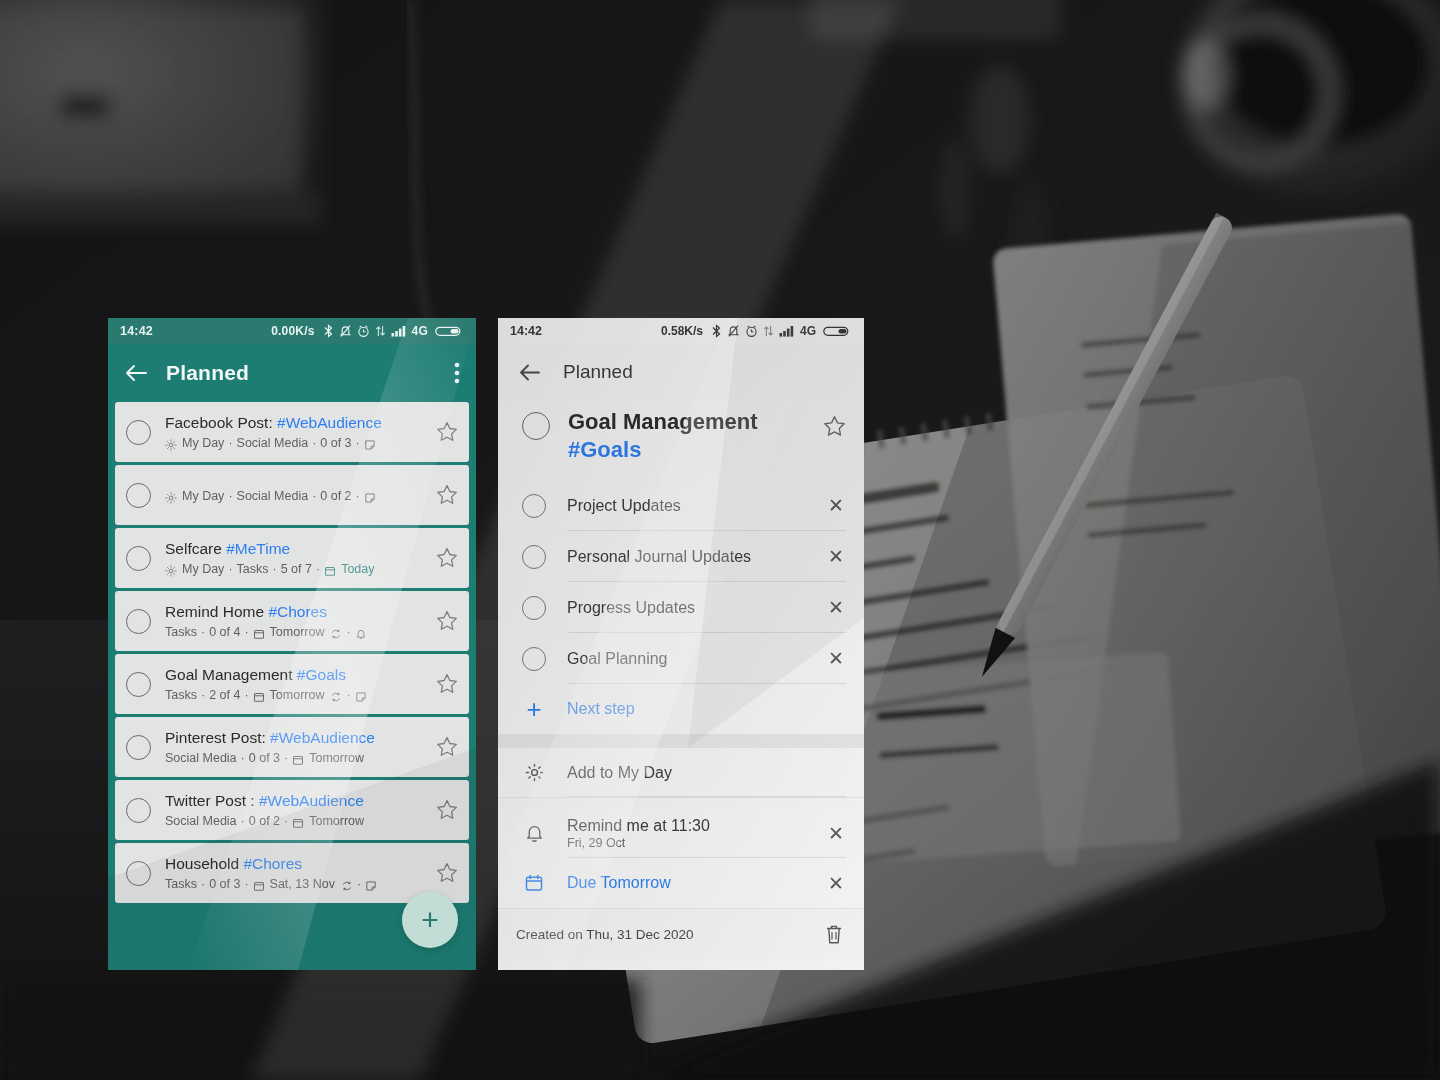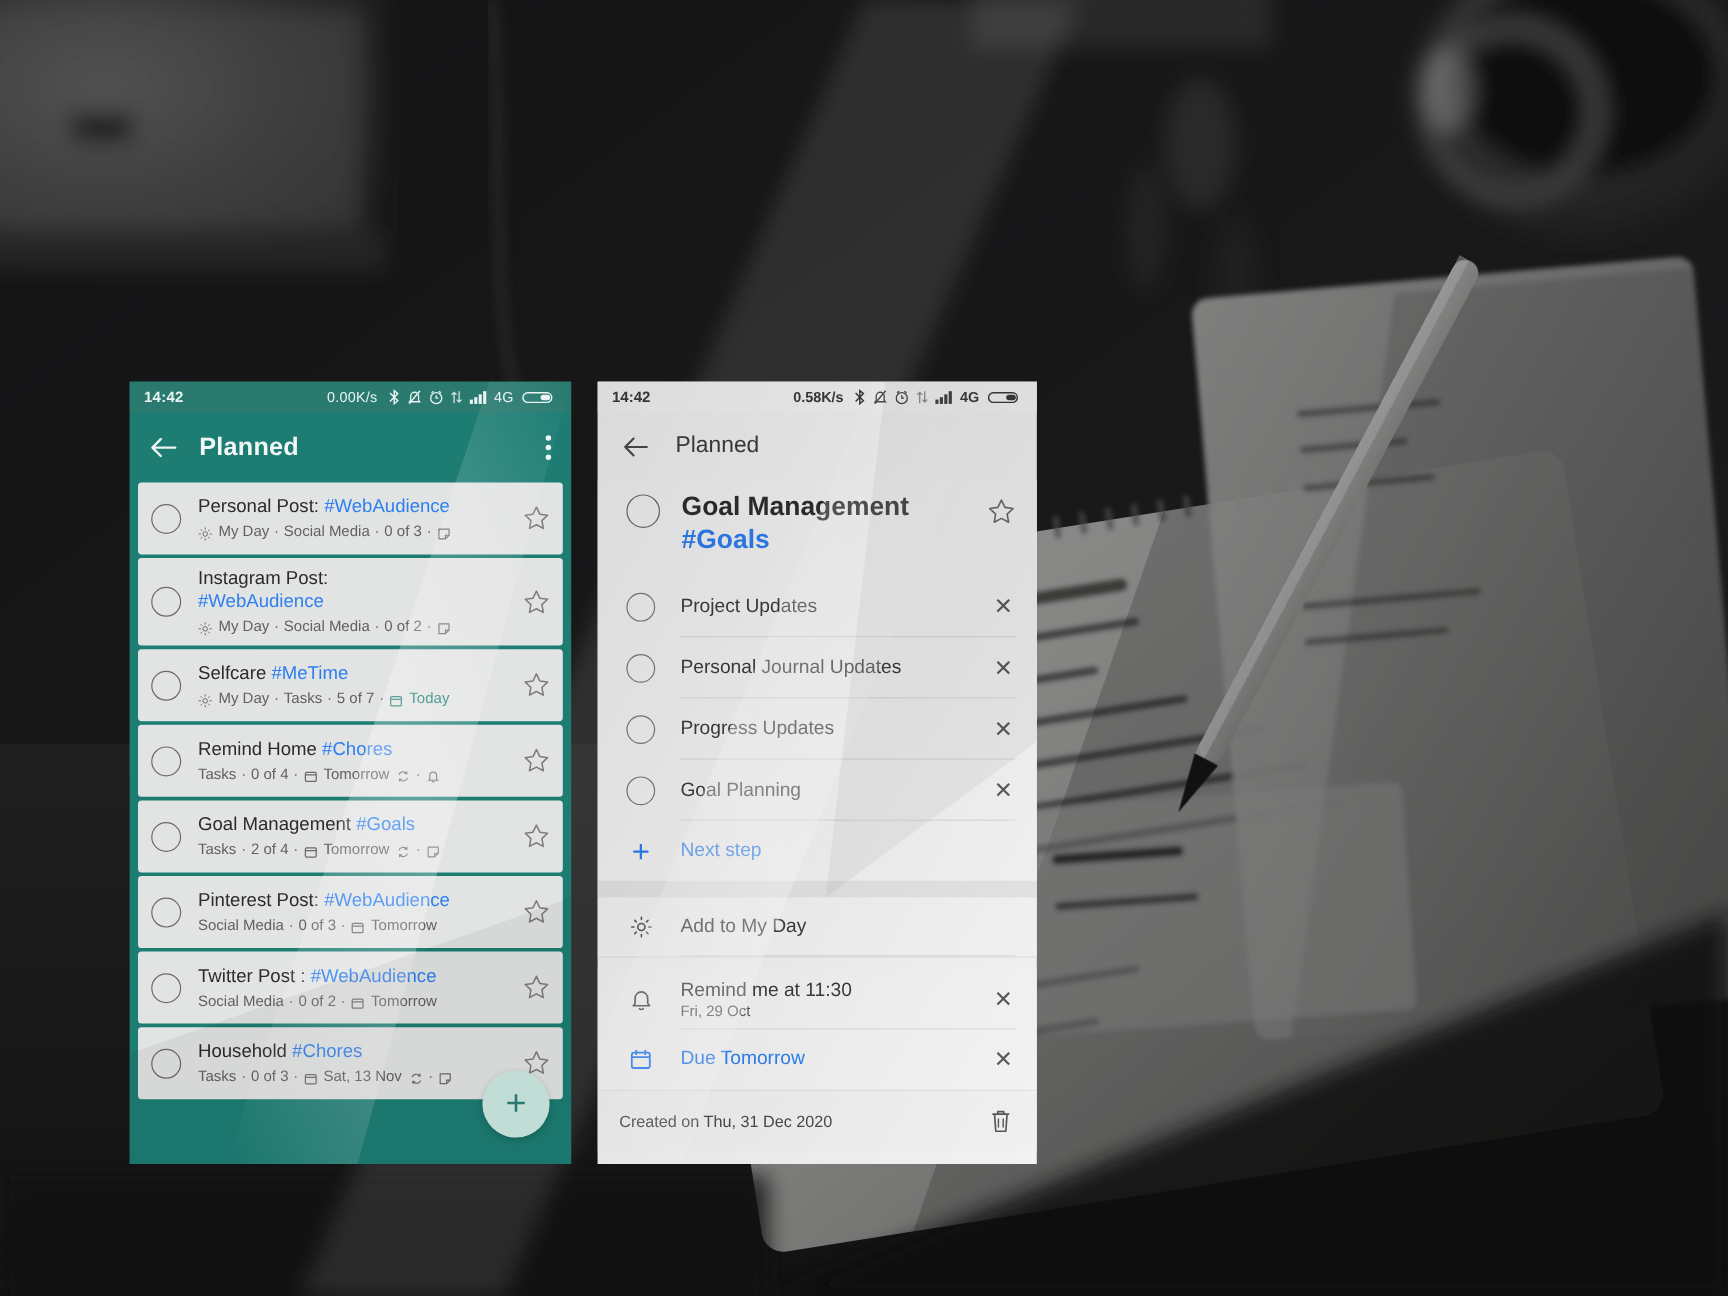--- a/index.html
+++ b/index.html
@@ -26,21 +26,21 @@
     background: #1d7d73;
   }
   #phone-left .statusbar {
     height: 26px; background: #2a7a70;
     display: flex; align-items: center;
     padding: 0 12px; color: #e9f3f1;
     font-size: 12.5px; font-weight: 700;
     letter-spacing: .2px;
   }
   #phone-left .statusbar .sb-spacer { flex: 1; }
-  #phone-left .statusbar .sb-net { font-size: 12px; font-weight: 400; margin-right: 6px; }
+  #phone-left .statusbar .sb-net { font-size: 12px; font-weight: 700; margin-right: 6px; }
   #phone-left .statusbar .sb-ico { margin: 0 2.5px; display: inline-flex; align-items: center; }
   #phone-left .appbar {
     height: 58px; display: flex; align-items: center;
     padding: 0 16px; color: #f2f7f6;
   }
   #phone-left .appbar .title {
     font-size: 21px; font-weight: 700; margin-left: 18px; letter-spacing: .2px;
   }
   #phone-left .appbar .spacer { flex: 1; }
 
@@ -396,21 +396,21 @@
           <circle cx="3" cy="12" r="2.3" fill="#eef5f4"></circle>
           <circle cx="3" cy="20" r="2.3" fill="#eef5f4"></circle>
         </svg>
     </span>
   </div>
 
   <div class="list" id="task-list">
       <div class="task-card">
         <div class="check"></div>
      <div class="body">
-       <div class="t-title"><span>Personal Post:</span> <span class="tag">#WebAudience</span></div>
+       <div class="t-title"><span>Facebook Post:</span> <span class="tag">#WebAudience</span></div>
        <div class="t-meta">
             <span>
               <svg class="ic" width="12" height="12" viewBox="0 0 16 16">
     <circle cx="8" cy="8" r="2.5" fill="none" stroke="#6a6a6a" stroke-width="1.1"></circle>
     <g stroke="#6a6a6a" stroke-width="1.1" stroke-linecap="round">
       <path d="M8 1.2 V2.8"></path>
                   <path d="M8 13.2 V14.8"></path>
                   <path d="M1.2 8 H2.8"></path>
                   <path d="M13.2 8 H14.8"></path>
       <path d="M3.3 3.3 L4.4 4.4"></path>
@@ -437,21 +437,20 @@
      </div>
      <div class="star">
           <svg class="ic" width="24" height="24" viewBox="0 0 24 24">
     <path d="M12 2.6 l2.85 5.9 6.45.9 -4.7 4.5 1.15 6.4 -5.75 -3.05 -5.75 3.05 1.15 -6.4 -4.7 -4.5 6.45 -.9 Z" fill="none" stroke="#7d7d7d" stroke-width="1.3" stroke-linejoin="round"></path>
           </svg>
         </div>
       </div>
       <div class="task-card">
         <div class="check"></div>
      <div class="body">
-       <div class="t-title"><span>Instagram Post:</span><br><span class="tag">#WebAudience</span></div>
        <div class="t-meta">
             <span>
               <svg class="ic" width="12" height="12" viewBox="0 0 16 16">
     <circle cx="8" cy="8" r="2.5" fill="none" stroke="#6a6a6a" stroke-width="1.1"></circle>
     <g stroke="#6a6a6a" stroke-width="1.1" stroke-linecap="round">
       <path d="M8 1.2 V2.8"></path>
                   <path d="M8 13.2 V14.8"></path>
                   <path d="M1.2 8 H2.8"></path>
                   <path d="M13.2 8 H14.8"></path>
       <path d="M3.3 3.3 L4.4 4.4"></path>

